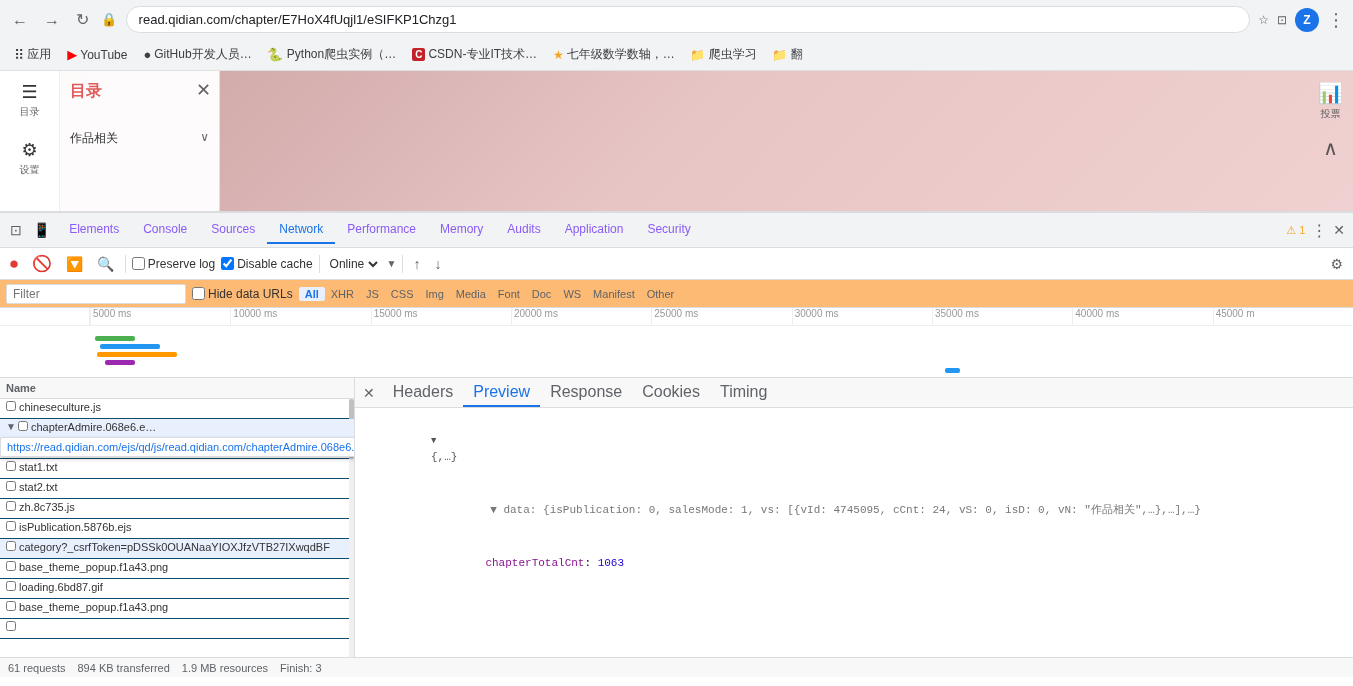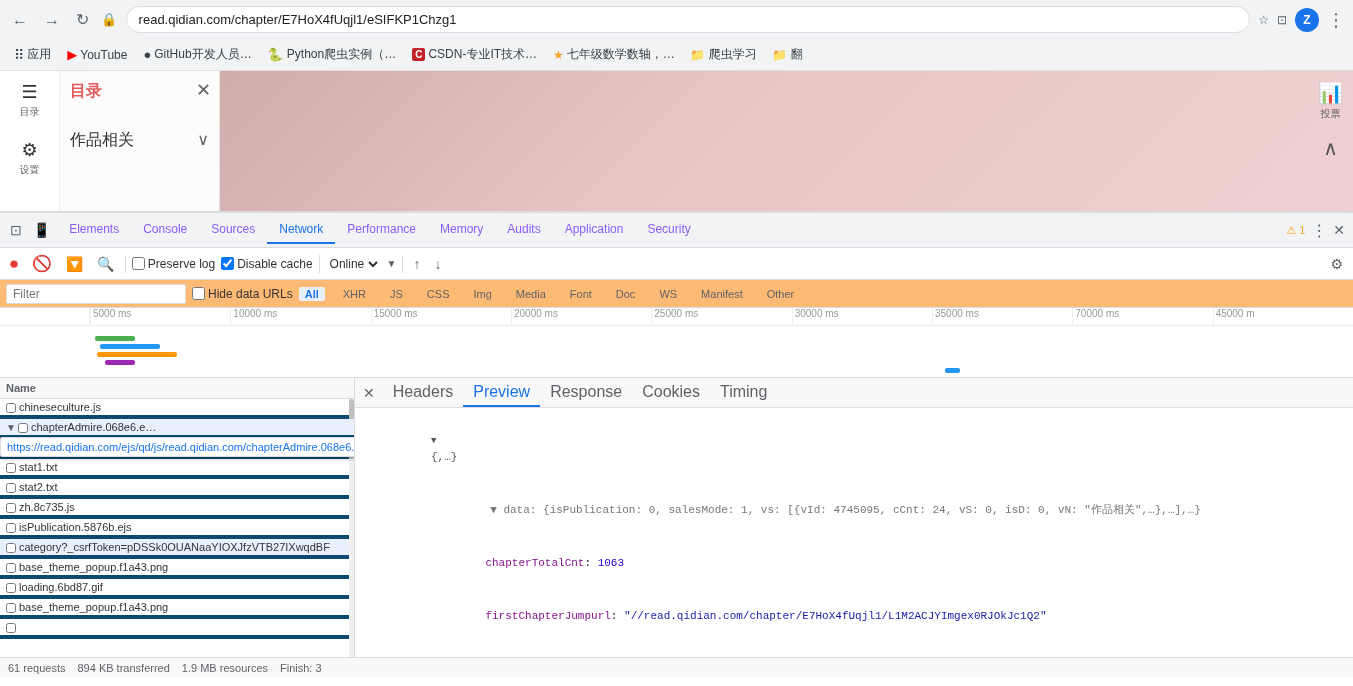--- a/index.html
+++ b/index.html
@@ -12,57 +12,57 @@
 
     
     .page-area { position: relative; height: 140px; background: linear-gradient(135deg, #c9a0a0 0%, #e8c5c5 50%, #f0d0d0 100%); overflow: hidden; }
     .sidebar-panel { position: absolute; left: 0; top: 0; width: 220px; height: 100%; background: rgba(255,255,255,0.95); border-right: 1px solid #e0e0e0; display: flex; }
     .sidebar-icons { width: 60px; background: #fff; display: flex; flex-direction: column; align-items: center; padding: 10px 0; gap: 20px; border-right: 1px solid #eee; }
     .sidebar-icon-item { display: flex; flex-direction: column; align-items: center; gap: 2px; cursor: pointer; color: #333; }
     .sidebar-icon-item .icon-sym { font-size: 18px; }
     .sidebar-icon-item .icon-label { font-size: 10px; color: #666; }
     .sidebar-content { flex: 1; padding: 10px; }
     .sidebar-title { color: #e05c5c; font-size: 16px; font-weight: bold; margin-bottom: 10px; }
-    .sidebar-section { display: flex; align-items: flex-start; justify-content: space-between; font-size: 16px; color: #333; margin-top: 28px; }
+    .sidebar-section { display: flex; align-items: flex-start; justify-content: space-between; font-size: 12px; color: #333; margin-top: 28px; }
     .close-btn { position: absolute; top: 8px; right: 8px; background: none; border: none; font-size: 18px; cursor: pointer; color: #666; }
     .right-btns { position: absolute; right: 0; top: 0; display: flex; flex-direction: column; align-items: center; padding: 10px; gap: 15px; }
     .right-btn { display: flex; flex-direction: column; align-items: center; gap: 2px; cursor: pointer; }
     .right-btn .r-icon { font-size: 20px; color: #555; }
     .right-btn .r-label { font-size: 10px; color: #666; }
 
     
     .devtools { border-top: 2px solid #dadce0; background: #fff; height: calc(100vh - 140px - 80px); display: flex; flex-direction: column; }
     .devtools-tabs { display: flex; align-items: center; background: #f1f3f4; border-bottom: 1px solid #dadce0; padding: 0 4px; height: 35px; }
     .devtools-tab { padding: 6px 12px; cursor: pointer; font-size: 12px; color: #8b5cf6; border-bottom: 2px solid transparent; white-space: nowrap; }
     .devtools-tab.active { color: #1a73e8; border-bottom: 2px solid #1a73e8; }
     .devtools-tab-spacer { flex: 1; }
     .devtools-toolbar { display: flex; align-items: center; padding: 4px 6px; border-bottom: 1px solid #dadce0; background: #fff; gap: 6px; height: 32px; }
     .toolbar-btn { background: none; border: none; cursor: pointer; color: #5f6368; font-size: 14px; padding: 2px 4px; }
     .toolbar-sep { width: 1px; height: 18px; background: #dadce0; }
     .toolbar-checkbox { display: flex; align-items: center; gap: 3px; font-size: 12px; color: #333; cursor: pointer; }
     .toolbar-select { font-size: 12px; border: none; background: transparent; cursor: pointer; color: #333; }
     .filter-bar { display: flex; align-items: center; padding: 3px 6px; border-bottom: 1px solid #dadce0; background: #fdba74; gap: 6px; height: 28px; }
     .filter-input { border: 1px solid #dadce0; border-radius: 2px; padding: 2px 6px; font-size: 12px; width: 180px; }
-    .filter-types { display: flex; gap: 12px; }
+    .filter-types { display: flex; gap: 0; }
     .filter-type { padding: 1px 6px; font-size: 11px; cursor: pointer; border-radius: 2px; color: #5f6368; }
     .filter-type.active { background: #e8f0fe; color: #1a73e8; font-weight: bold; }
 
     
     .timeline-area { height: 70px; border-bottom: 1px solid #dadce0; background: #fff; position: relative; overflow: hidden; }
     .timeline-ruler { display: flex; border-bottom: 1px solid #eee; height: 18px; }
     .timeline-mark { flex: 1; font-size: 10px; color: #999; padding-left: 2px; border-left: 1px solid #eee; }
     .timeline-graph { position: relative; height: 52px; }
 
     
     .devtools-body { display: flex; flex: 1; overflow: hidden; }
     .requests-panel { width: 355px; border-right: 1px solid #dadce0; display: flex; flex-direction: column; overflow: hidden; }
     .requests-header { display: flex; align-items: center; padding: 4px 6px; border-bottom: 1px solid #dadce0; background: #f8f8f8; }
     .requests-col-name { font-size: 11px; color: #5f6368; font-weight: bold; flex: 1; }
     .requests-list { flex: 1; overflow-y: auto; position: relative; }
-    .request-item { display: flex; align-items: flex-end; padding: 2px 6px; cursor: pointer; border-bottom: 4px solid #0c4a6e; height: 20px; }
+    .request-item { display: flex; align-items: flex-start; padding: 2px 6px; cursor: pointer; border-bottom: 1px solid #0c4a6e; height: 20px; }
     .request-item.selected { background: #e8f0fe; }
     .request-item .req-name { font-size: 11px; color: #333; white-space: nowrap; overflow: hidden; text-overflow: ellipsis; flex: 1; }
 
     
     .tooltip { position: absolute; background: #fff; border: 1px solid #dadce0; padding: 3px 6px; font-size: 11px; color: #1a73e8; z-index: 100; white-space: nowrap; box-shadow: 0 2px 4px rgba(0,0,0,0.2); border-radius: 2px; }
 
     
     .preview-panel { flex: 1; display: flex; flex-direction: column; overflow: hidden; }
     .preview-tabs { display: flex; align-items: center; padding: 0 8px; border-bottom: 1px solid #dadce0; background: #f8f8f8; height: 30px; }
     .preview-tab { padding: 4px 10px; font-size: 16px; color: #5f6368; cursor: pointer; border-bottom: 2px solid transparent; }
@@ -232,21 +232,21 @@
   <div class="timeline-area">
     <div class="timeline-ruler">
       <div style="width:90px; border-right:1px solid #eee; height:18px;"></div>
       <div class="timeline-mark">5000 ms</div>
       <div class="timeline-mark">10000 ms</div>
       <div class="timeline-mark">15000 ms</div>
       <div class="timeline-mark">20000 ms</div>
       <div class="timeline-mark">25000 ms</div>
       <div class="timeline-mark">30000 ms</div>
       <div class="timeline-mark">35000 ms</div>
-      <div class="timeline-mark">70000 ms</div>
+      <div class="timeline-mark">40000 ms</div>
       <div class="timeline-mark">45000 m</div>
     </div>
     <div class="timeline-graph">
 
       <div style="position:absolute; top:8px; left:95px; right:0; height:44px;">
         <div style="position:absolute; top:2px; left:0; width:40px; height:5px; background:#4caf50; border-radius:2px;"></div>
         <div style="position:absolute; top:10px; left:5px; width:60px; height:5px; background:#2196f3; border-radius:2px;"></div>
         <div style="position:absolute; top:18px; left:2px; width:80px; height:5px; background:#ff9800; border-radius:2px;"></div>
         <div style="position:absolute; top:26px; left:10px; width:30px; height:5px; background:#9c27b0; border-radius:2px;"></div>
         <div style="position:absolute; top:34px; left:850px; width:15px; height:5px; background:#2196f3; border-radius:2px;"></div>
@@ -349,23 +349,20 @@
         </div>
         <div style="margin-left:14px;">
           <div class="json-line">
             <span style="color:#777; font-size:11px;margin-left:32px;">▼ data: {isPublication: 0, salesMode: 1, vs: [{vId: 4745095, cCnt: 24, vS: 0, isD: 0, vN: "作品相关",…},…],…}</span>
           </div>
           <div style="margin-left:14px;">
             <div class="json-line">
               <span style="color:#881391;">chapterTotalCnt</span><span>: </span><span style="color:#1c00cf;">1063</span>
             </div>
             <div class="json-line">
-              <span style="color:#881391;">firstChapterJumpurl</span><span>: </span><span style="color:#1a1aa6;">"//read.qidian.com/chapter/E7HoX4fUqjl1/L1M2ACJYImgex0RJOkJc1Q2"</span>
-            </div>
-            <div class="json-line">
               
             </div>
 
           </div>
         </div>
       </div>
     </div>
   </div>
 
   <div class="status-bar">

